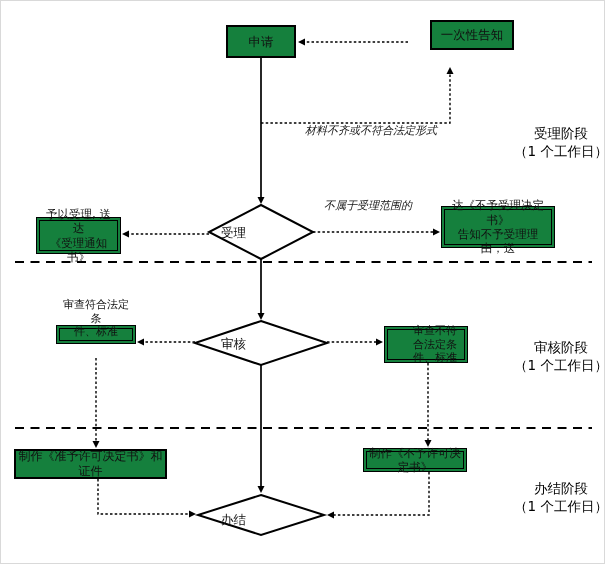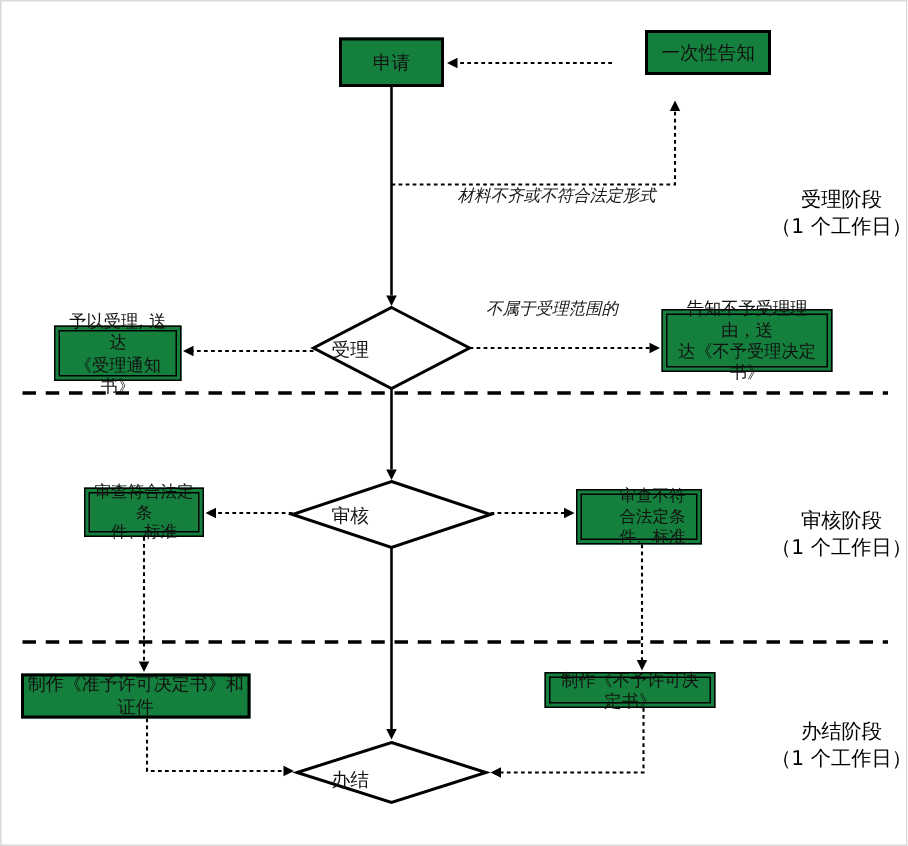--- a/index.html
+++ b/index.html
@@ -91,44 +91,44 @@
 
   <div class="node double" style="left:35px;top:216px;width:85px;height:37px;font-size:11.5px;">
     <span>
       <span class="l">予以受理, 送达</span>
       <span class="l">《受理通知书》</span>
     </span>
   </div>
 
   <div class="node double" style="left:440px;top:205px;width:114px;height:42px;font-size:11.5px;">
     <span>
+      <span class="l">达《不予受理决定书》</span>
       <span class="l">告知不予受理理由，送</span>
-      <span class="l">达《不予受理决定书》</span>
     </span>
   </div>
 
-  <div class="node double" style="left:55px;top:324px;width:80px;height:33px;font-size:11px;">
+  <div class="node double" style="left:55px;top:324px;width:80px;height:19px;font-size:11px;align-items:flex-end;">
     <span>
       <span class="l">审查符合法定条</span>
       <span class="l">件、标准</span>
     </span>
   </div>
 
   <div class="node double" style="left:383px;top:325px;width:84px;height:37px;font-size:11px;padding-left:20px;">
     <span>
       <span class="l">审查不符合法定条</span>
       <span class="l">件、标准</span>
     </span>
   </div>
 
   <div class="node" style="left:13px;top:448px;width:153px;height:30px;font-size:12px;">
     <span class="l">制作《准予许可决定书》和证件</span>
   </div>
 
-  <div class="node double" style="left:362px;top:447px;width:114px;height:24px;font-size:11.5px;line-height:14px;">
+  <div class="node double" style="left:362px;top:447px;width:104px;height:24px;font-size:11.5px;line-height:14px;">
     <span class="l">制作《不予许可决定书》</span>
   </div>
 
   <div class="diamond-label" style="left:220px;top:224px;">受理</div>
   <div class="diamond-label" style="left:220px;top:335px;">审核</div>
   <div class="diamond-label" style="left:220px;top:511px;">办结</div>
 
   <div class="edge-label" style="left:270px;top:103px;width:200px;margin-top:20px;">材料不齐或不符合法定形式</div>
 
 

